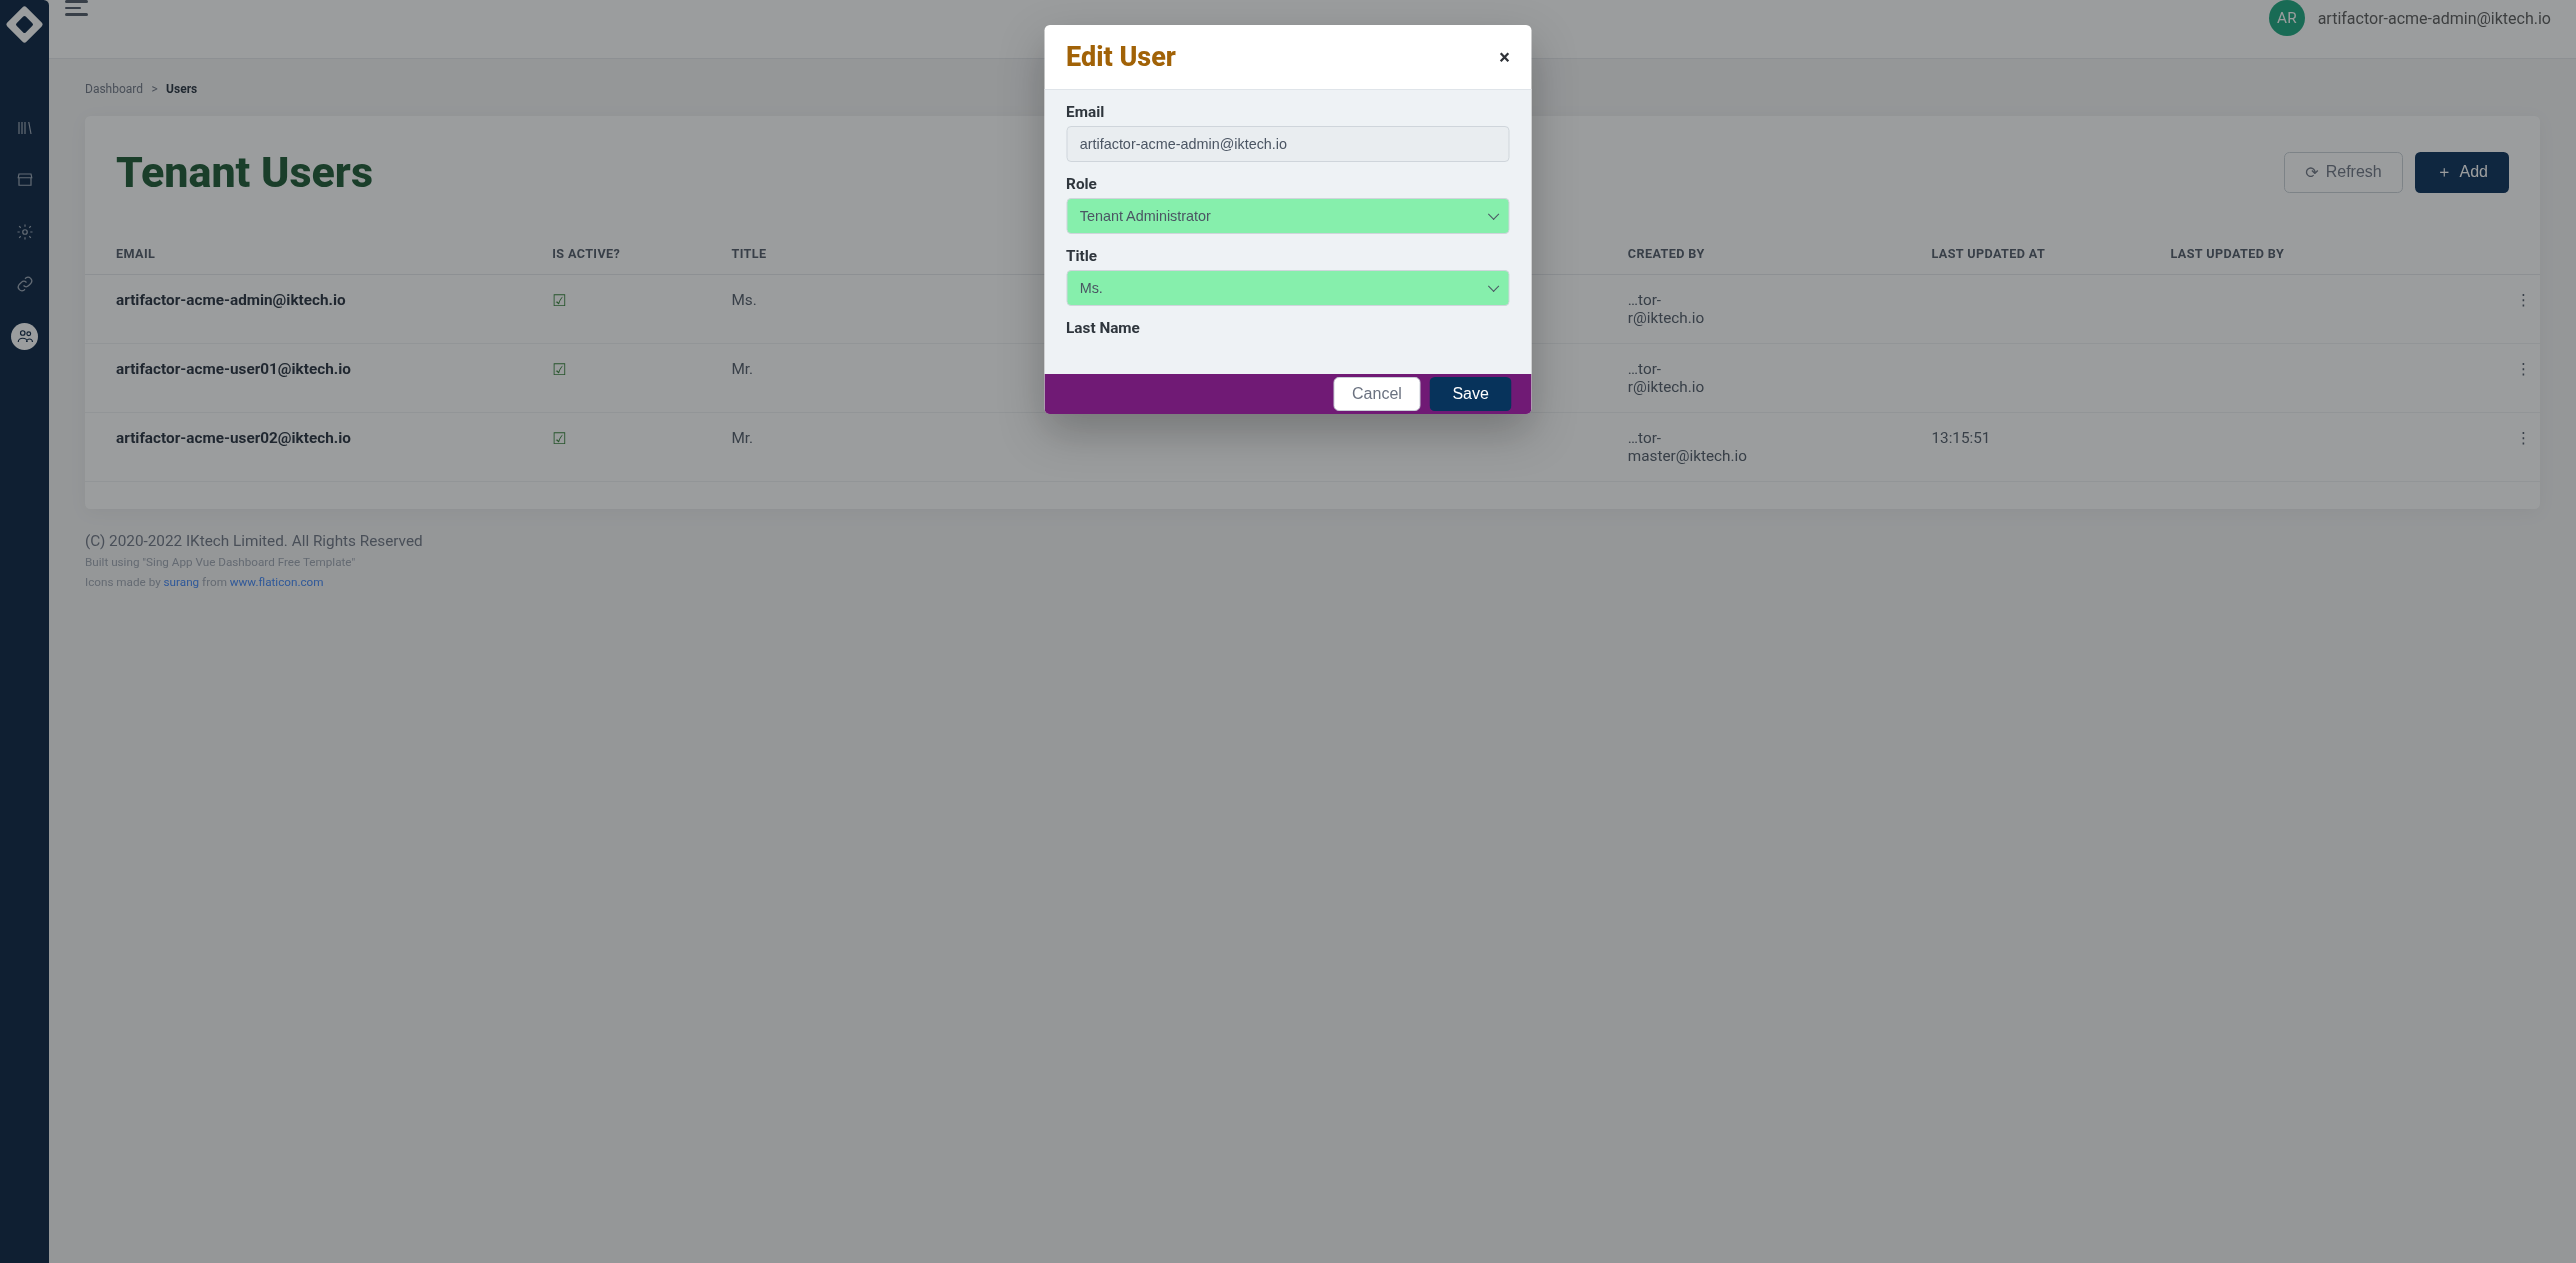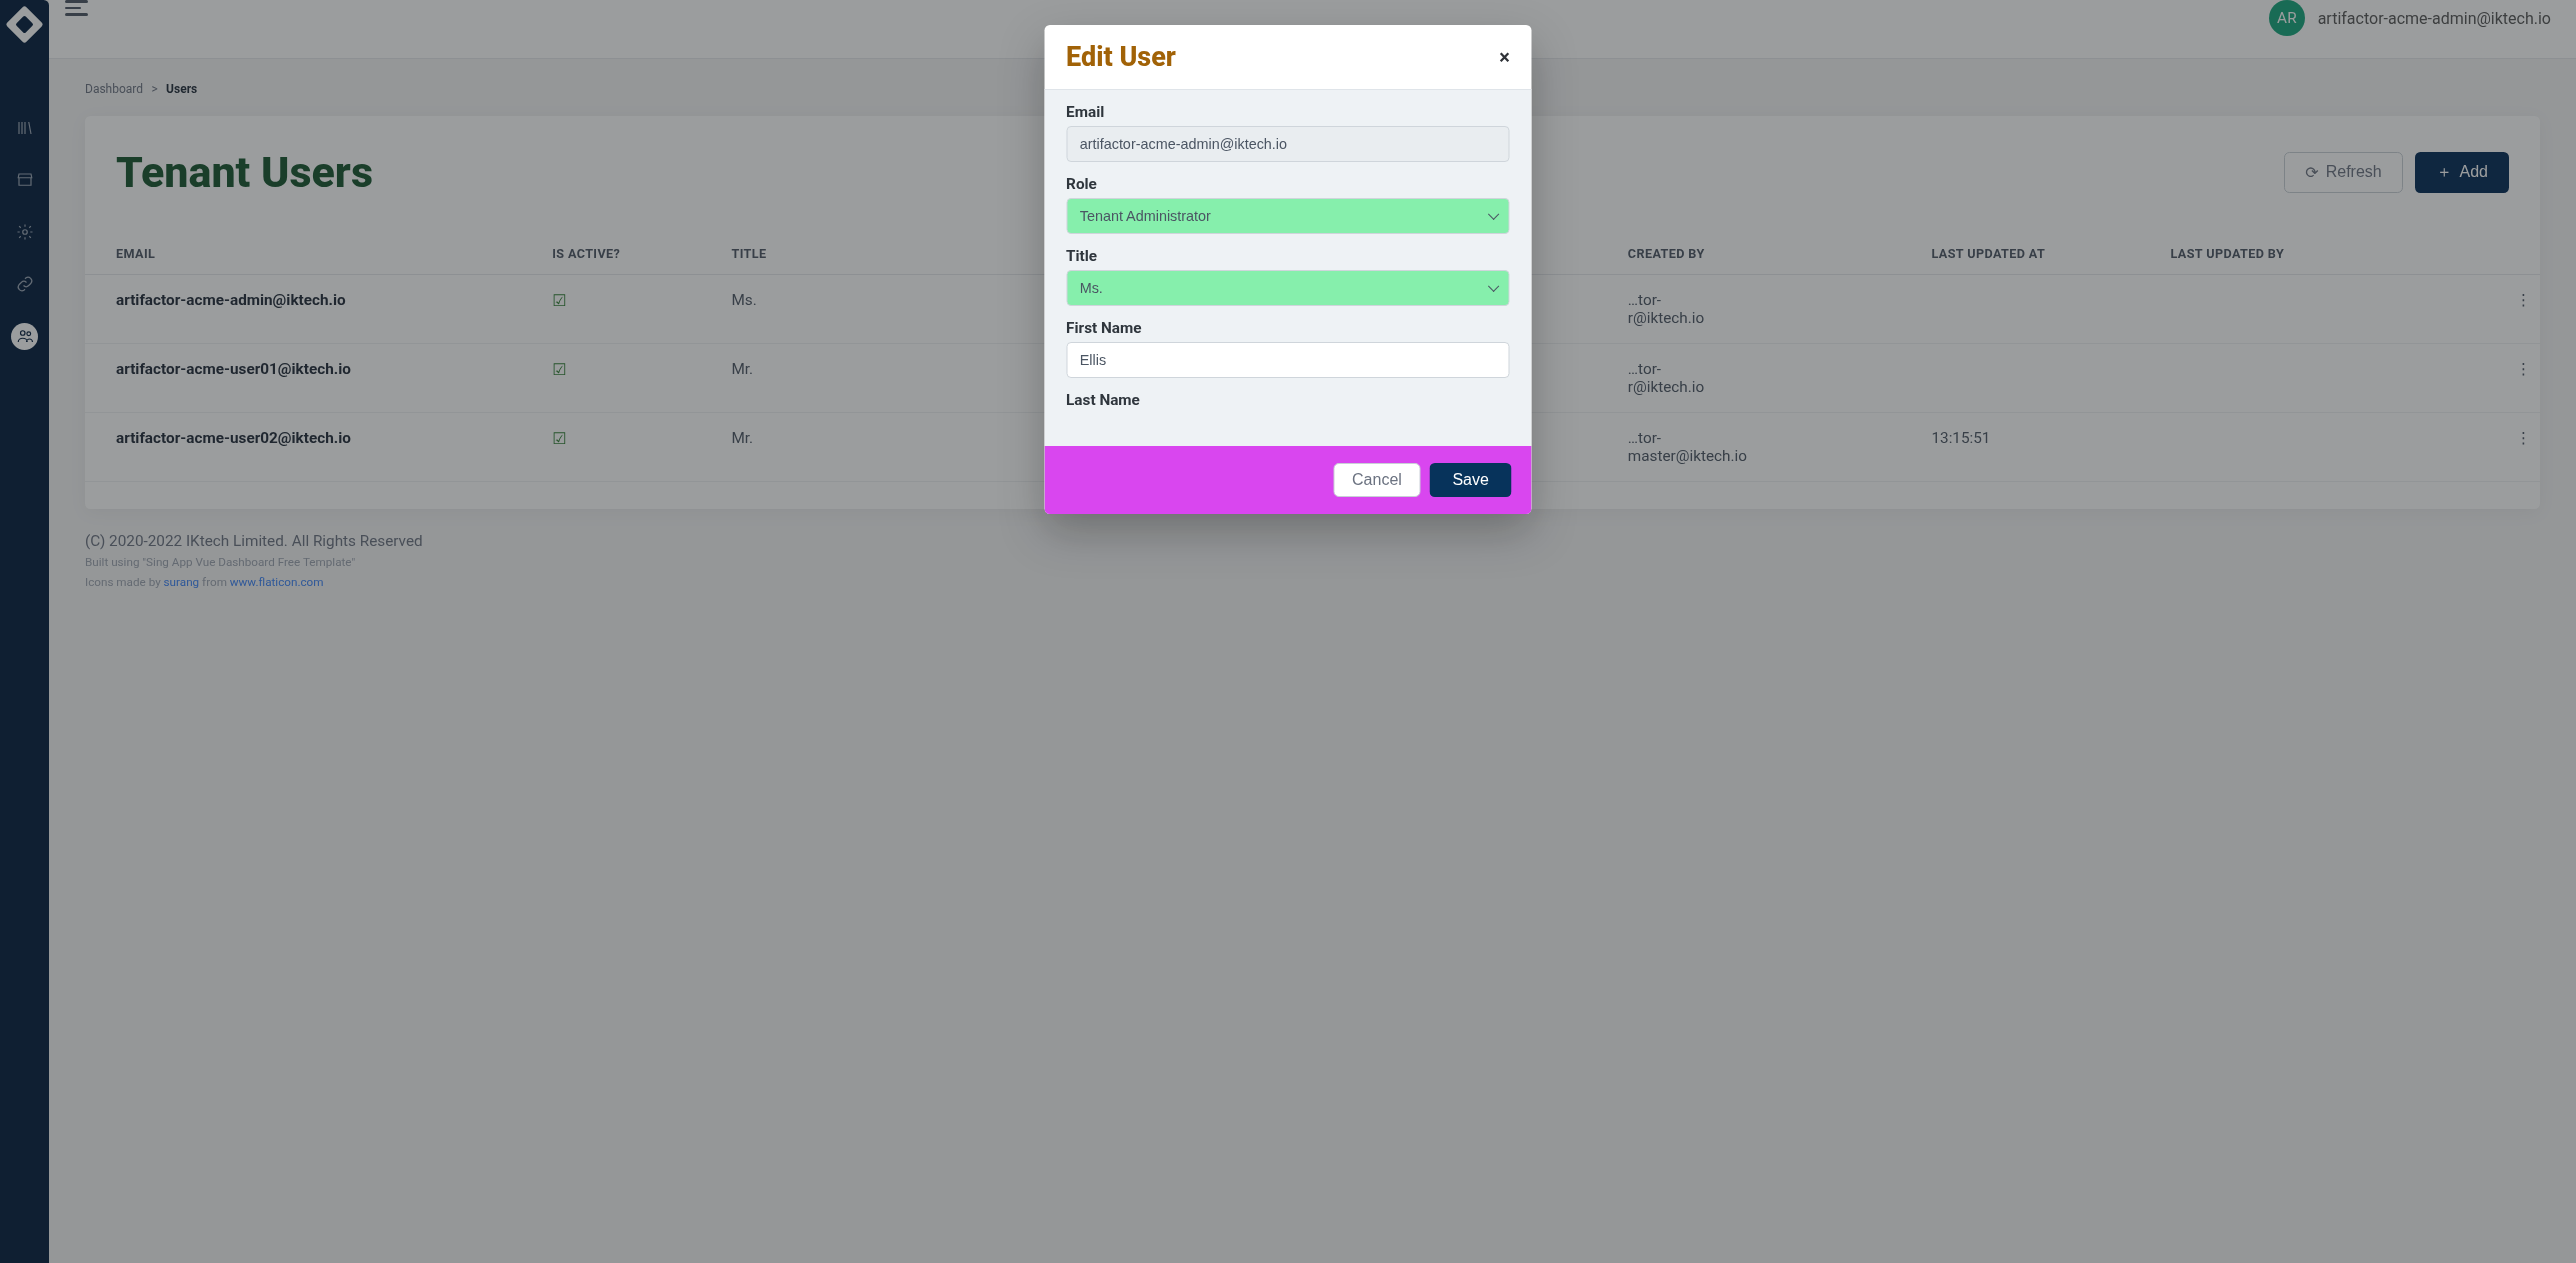--- a/index.html
+++ b/index.html
@@ -130,21 +130,21 @@
   .select-wrap select{
     -webkit-appearance:none; appearance:none; padding-right:31px; background:#86efac;
   }
   .select-wrap:after{
     content:""; position:absolute; right:12.6px; top:50%; width:7.2px; height:7.2px;
     border-right:1.8px solid #4b5563; border-bottom:1.8px solid #4b5563;
     transform:translateY(-70%) rotate(45deg);
     pointer-events:none;
   }
   .modal-foot{
-    padding:17px 20px; display:flex; justify-content:flex-end; gap:9px; background:#d946ef;
+    padding:3px 20px; display:flex; justify-content:flex-end; gap:9px; background:#701a75;
   }
   .muted-input{ background:#e9edf0 !important; }
 
 </style>
 </head>
 <body>
 
 <div class="app">
 
   <nav class="navrail">
@@ -299,24 +299,20 @@
       </div>
     </div>
     <div class="field">
       <label>Title</label>
       <div class="select-wrap">
         <select class="control">
           <option>Ms.</option>
         </select>
       </div>
     </div>
-    <div class="field">
-      <label>First Name</label>
-      <input class="control" value="Ellis" style="">
-    </div>
     <div class="field" style="margin-bottom:0">
       <label>Last Name</label>
     </div>
   </div>
   <div class="modal-foot">
     <button class="btn btn-outline-sm">Cancel</button>
     <button class="btn btn-navy">Save</button>
   </div>
 </div>
 

